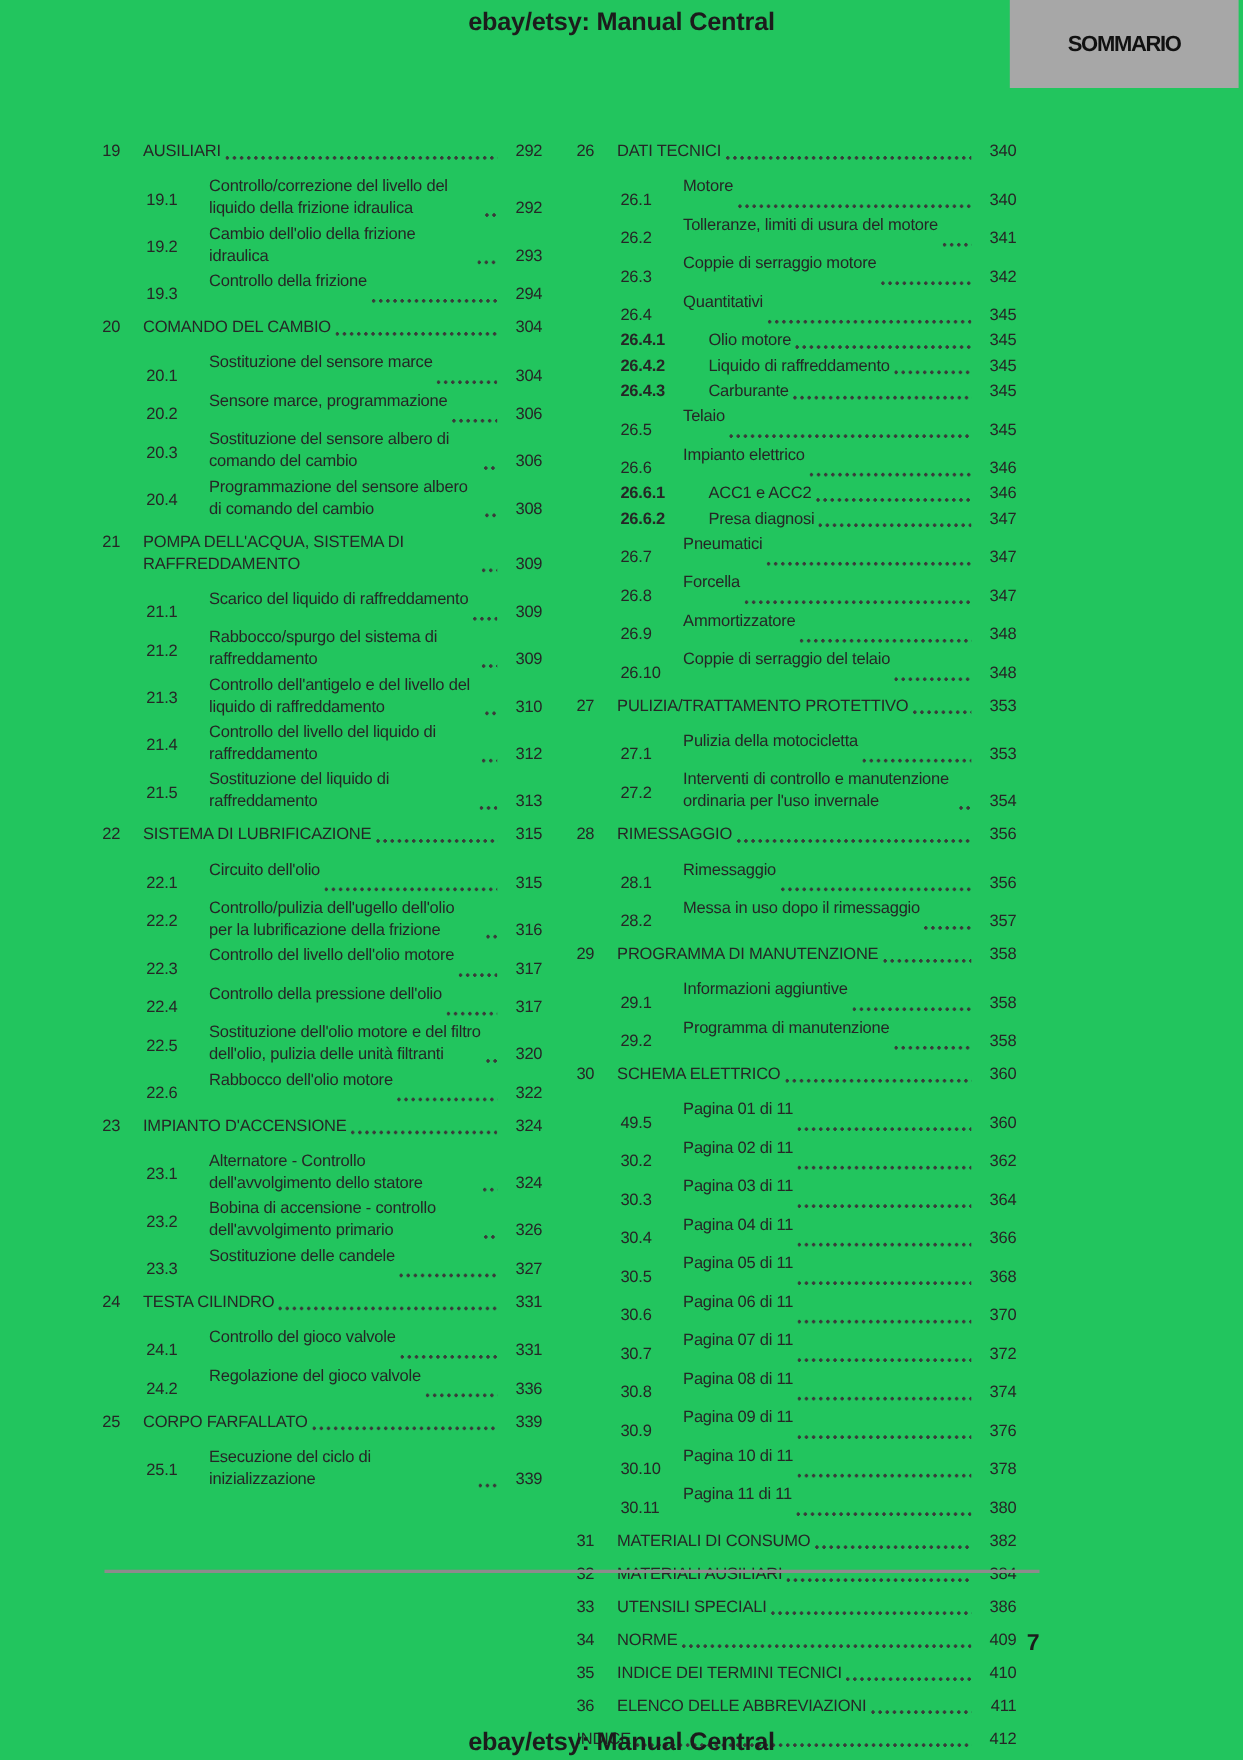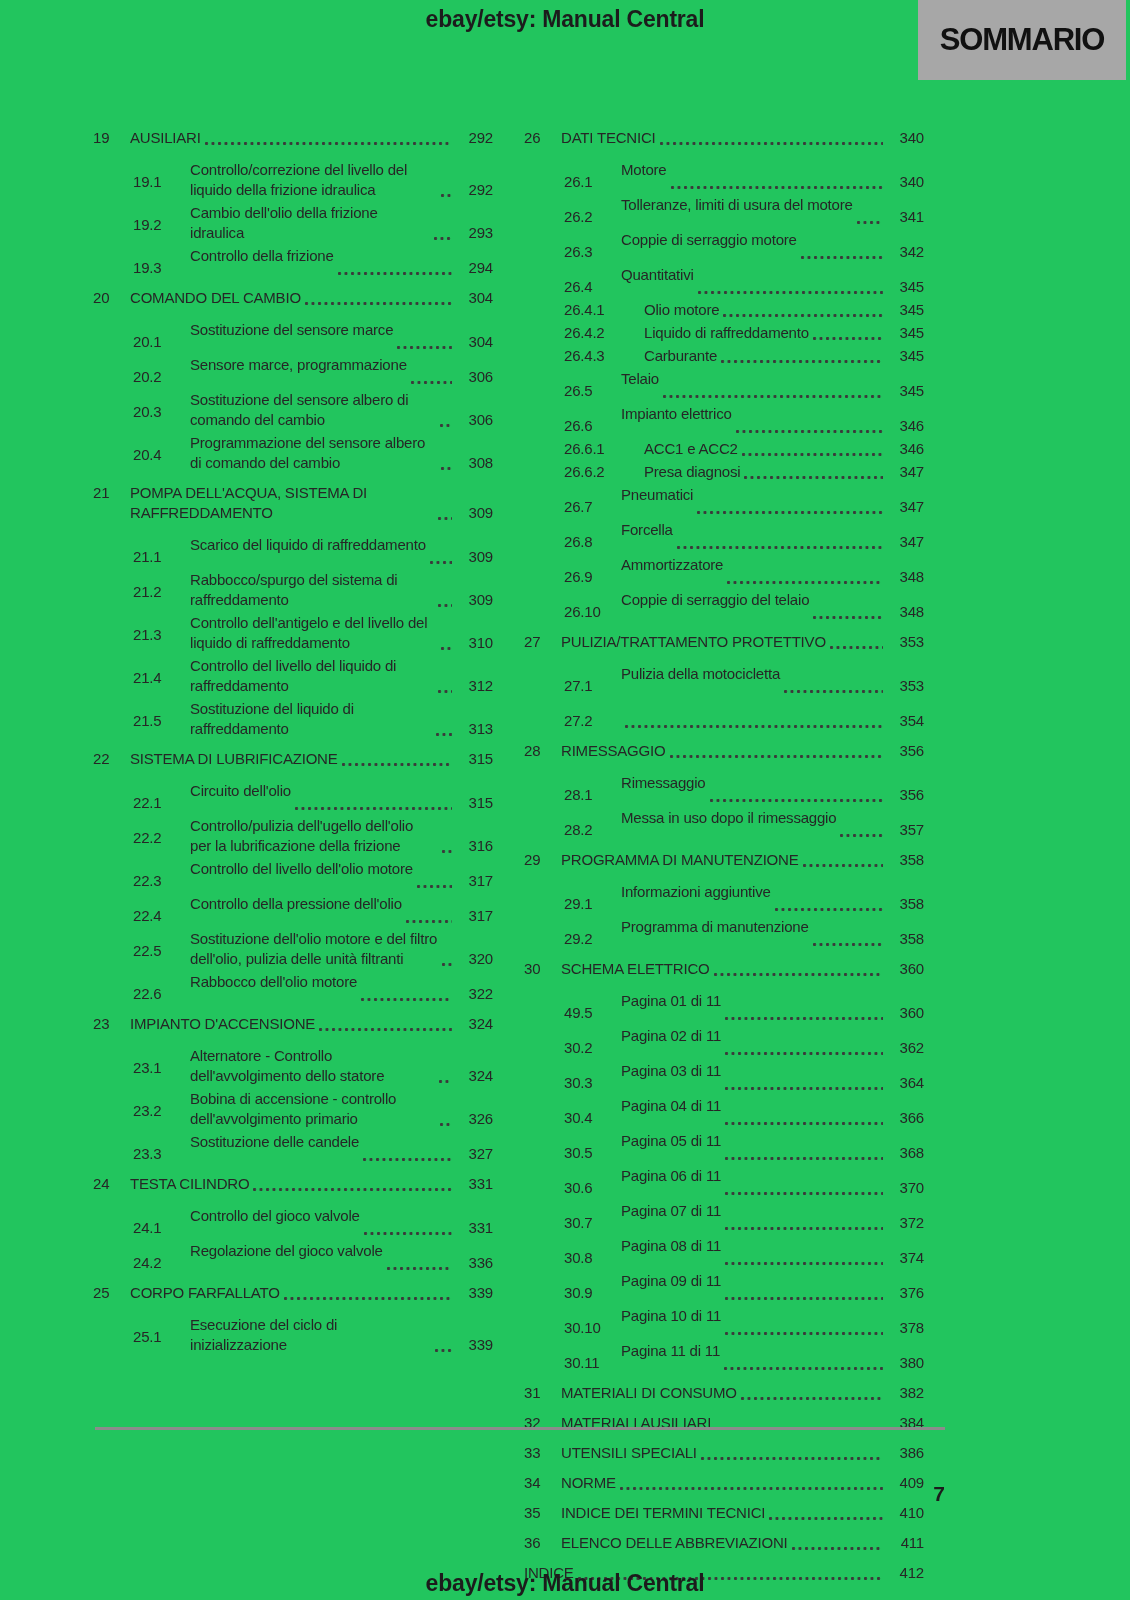--- a/index.html
+++ b/index.html
@@ -30,21 +30,21 @@
     top: 0;
     left: 918px;
     width: 208px;
     height: 80px;
     background: #a7a7a7;
     display: flex;
     align-items: center;
     justify-content: center;
   }
   .sommario-tab .tab-label {
-    font-size: 31px;
+    font-size: 20px;
     font-weight: bold;
     letter-spacing: -1.2px;
     color: #111111;
   }
   
   .toc {
     position: absolute;
     top: 128px;
     left: 93px;
     width: 831px;
@@ -60,21 +60,21 @@
     align-items: flex-start;
     margin-bottom: 3px;
   }
   .entry.level-0 { margin-top: 10px; }
   .toc-col .entry:first-child { margin-top: 0; }
   .entry.level-0.has-subs { margin-bottom: 12px; justify-content: space-between; }
   .entry.level-1, .entry.level-2 { padding-left: 40px; }
   .num { flex: 0 0 auto; }
   .entry.level-0 .num { width: 37px; }
   .entry.level-1 .num { width: 57px; margin-top: 12px; }
-  .entry.level-2 .num { width: 80px; }
+  .entry.level-2 .num { width: 80px; font-weight: bold; }
   .title { flex: 0 1 auto; }
   .dots {
     flex: 1 1 18px;
     align-self: flex-end;
     height: 5px;
     margin: 0 3px 2px 4px;
     background-image: radial-gradient(circle at 1.6px 2.5px, #3a3a3a 1.45px, rgba(0,0,0,0) 1.7px);
     background-size: 6.5px 5px;
     background-repeat: repeat-x;
     background-position: left bottom;
@@ -420,20 +420,21 @@
           <span class="page-num">353</span>
         </div>
         <div class="entry level-1">
           <span class="num">27.1</span>
           <span class="title">Pulizia della motocicletta</span>
           <span class="dots"></span>
           <span class="page-num">353</span>
         </div>
         <div class="entry level-1">
           <span class="num">27.2</span>
+          <span class="title">Interventi di controllo e manutenzione ordinaria per l'uso invernale</span>
           <span class="dots"></span>
           <span class="page-num">354</span>
         </div>
         <div class="entry level-0 has-subs">
           <span class="num">28</span>
           <span class="title">RIMESSAGGIO</span>
           <span class="dots"></span>
           <span class="page-num">356</span>
         </div>
         <div class="entry level-1">

